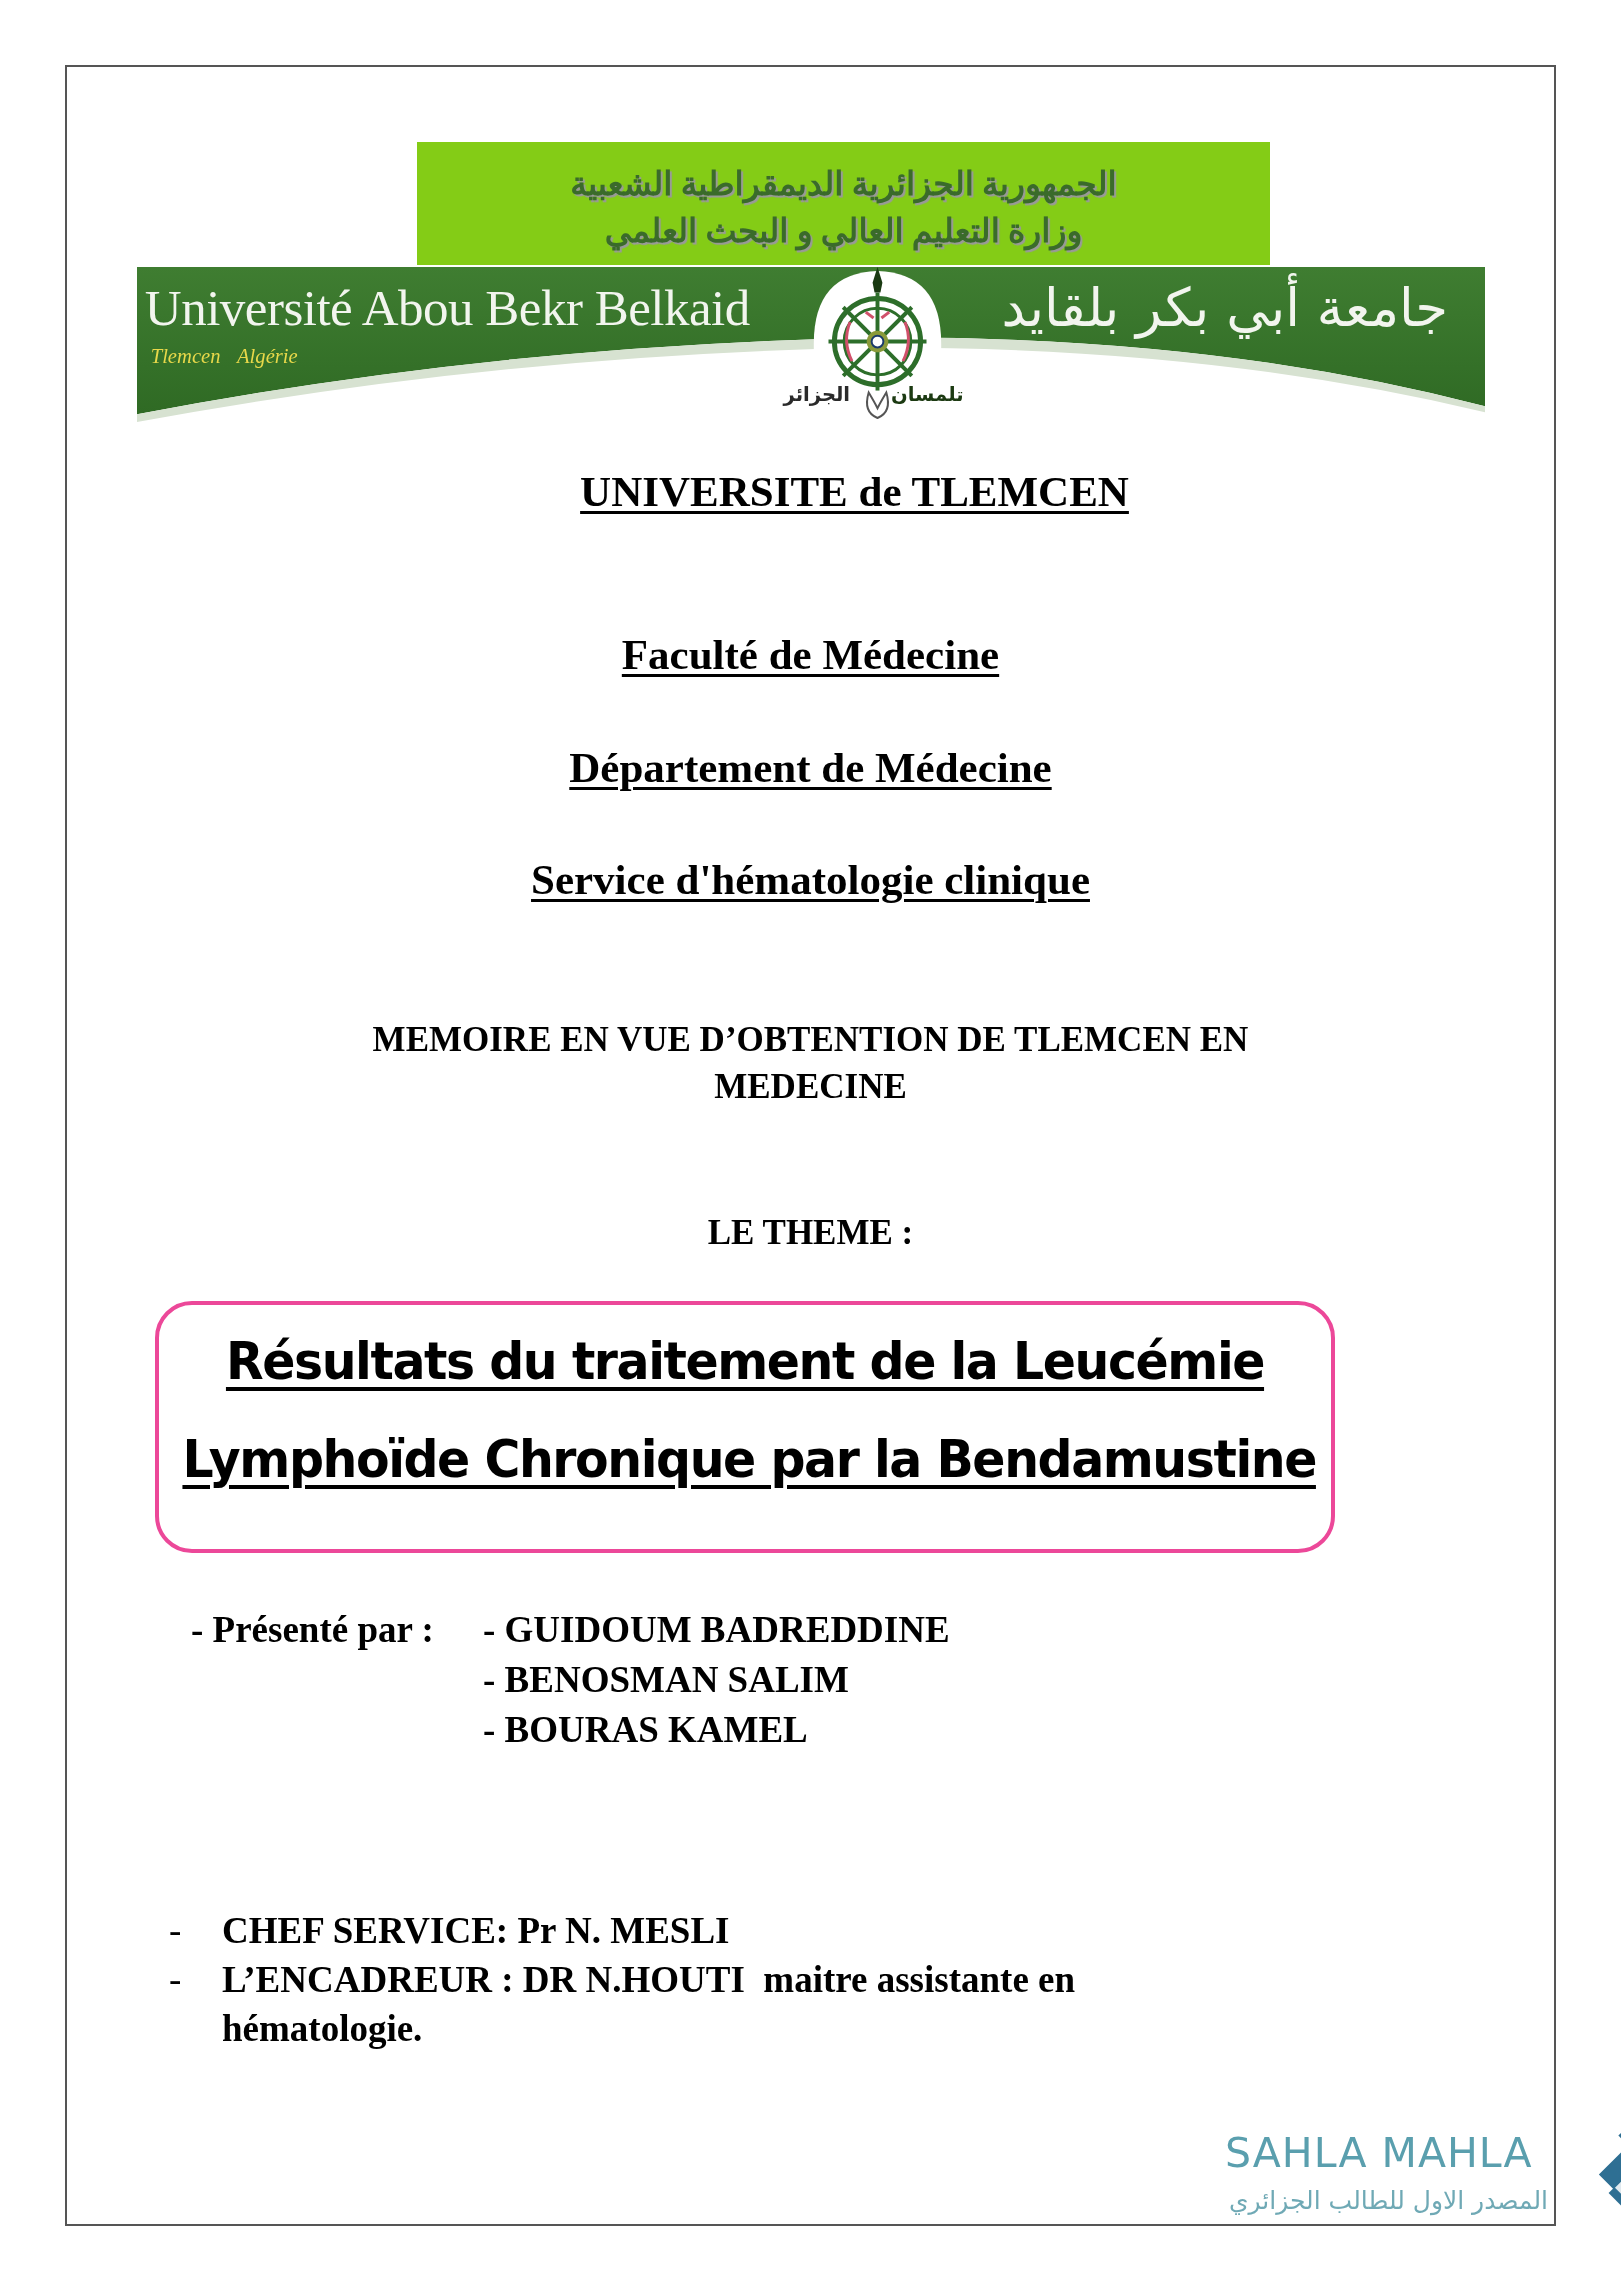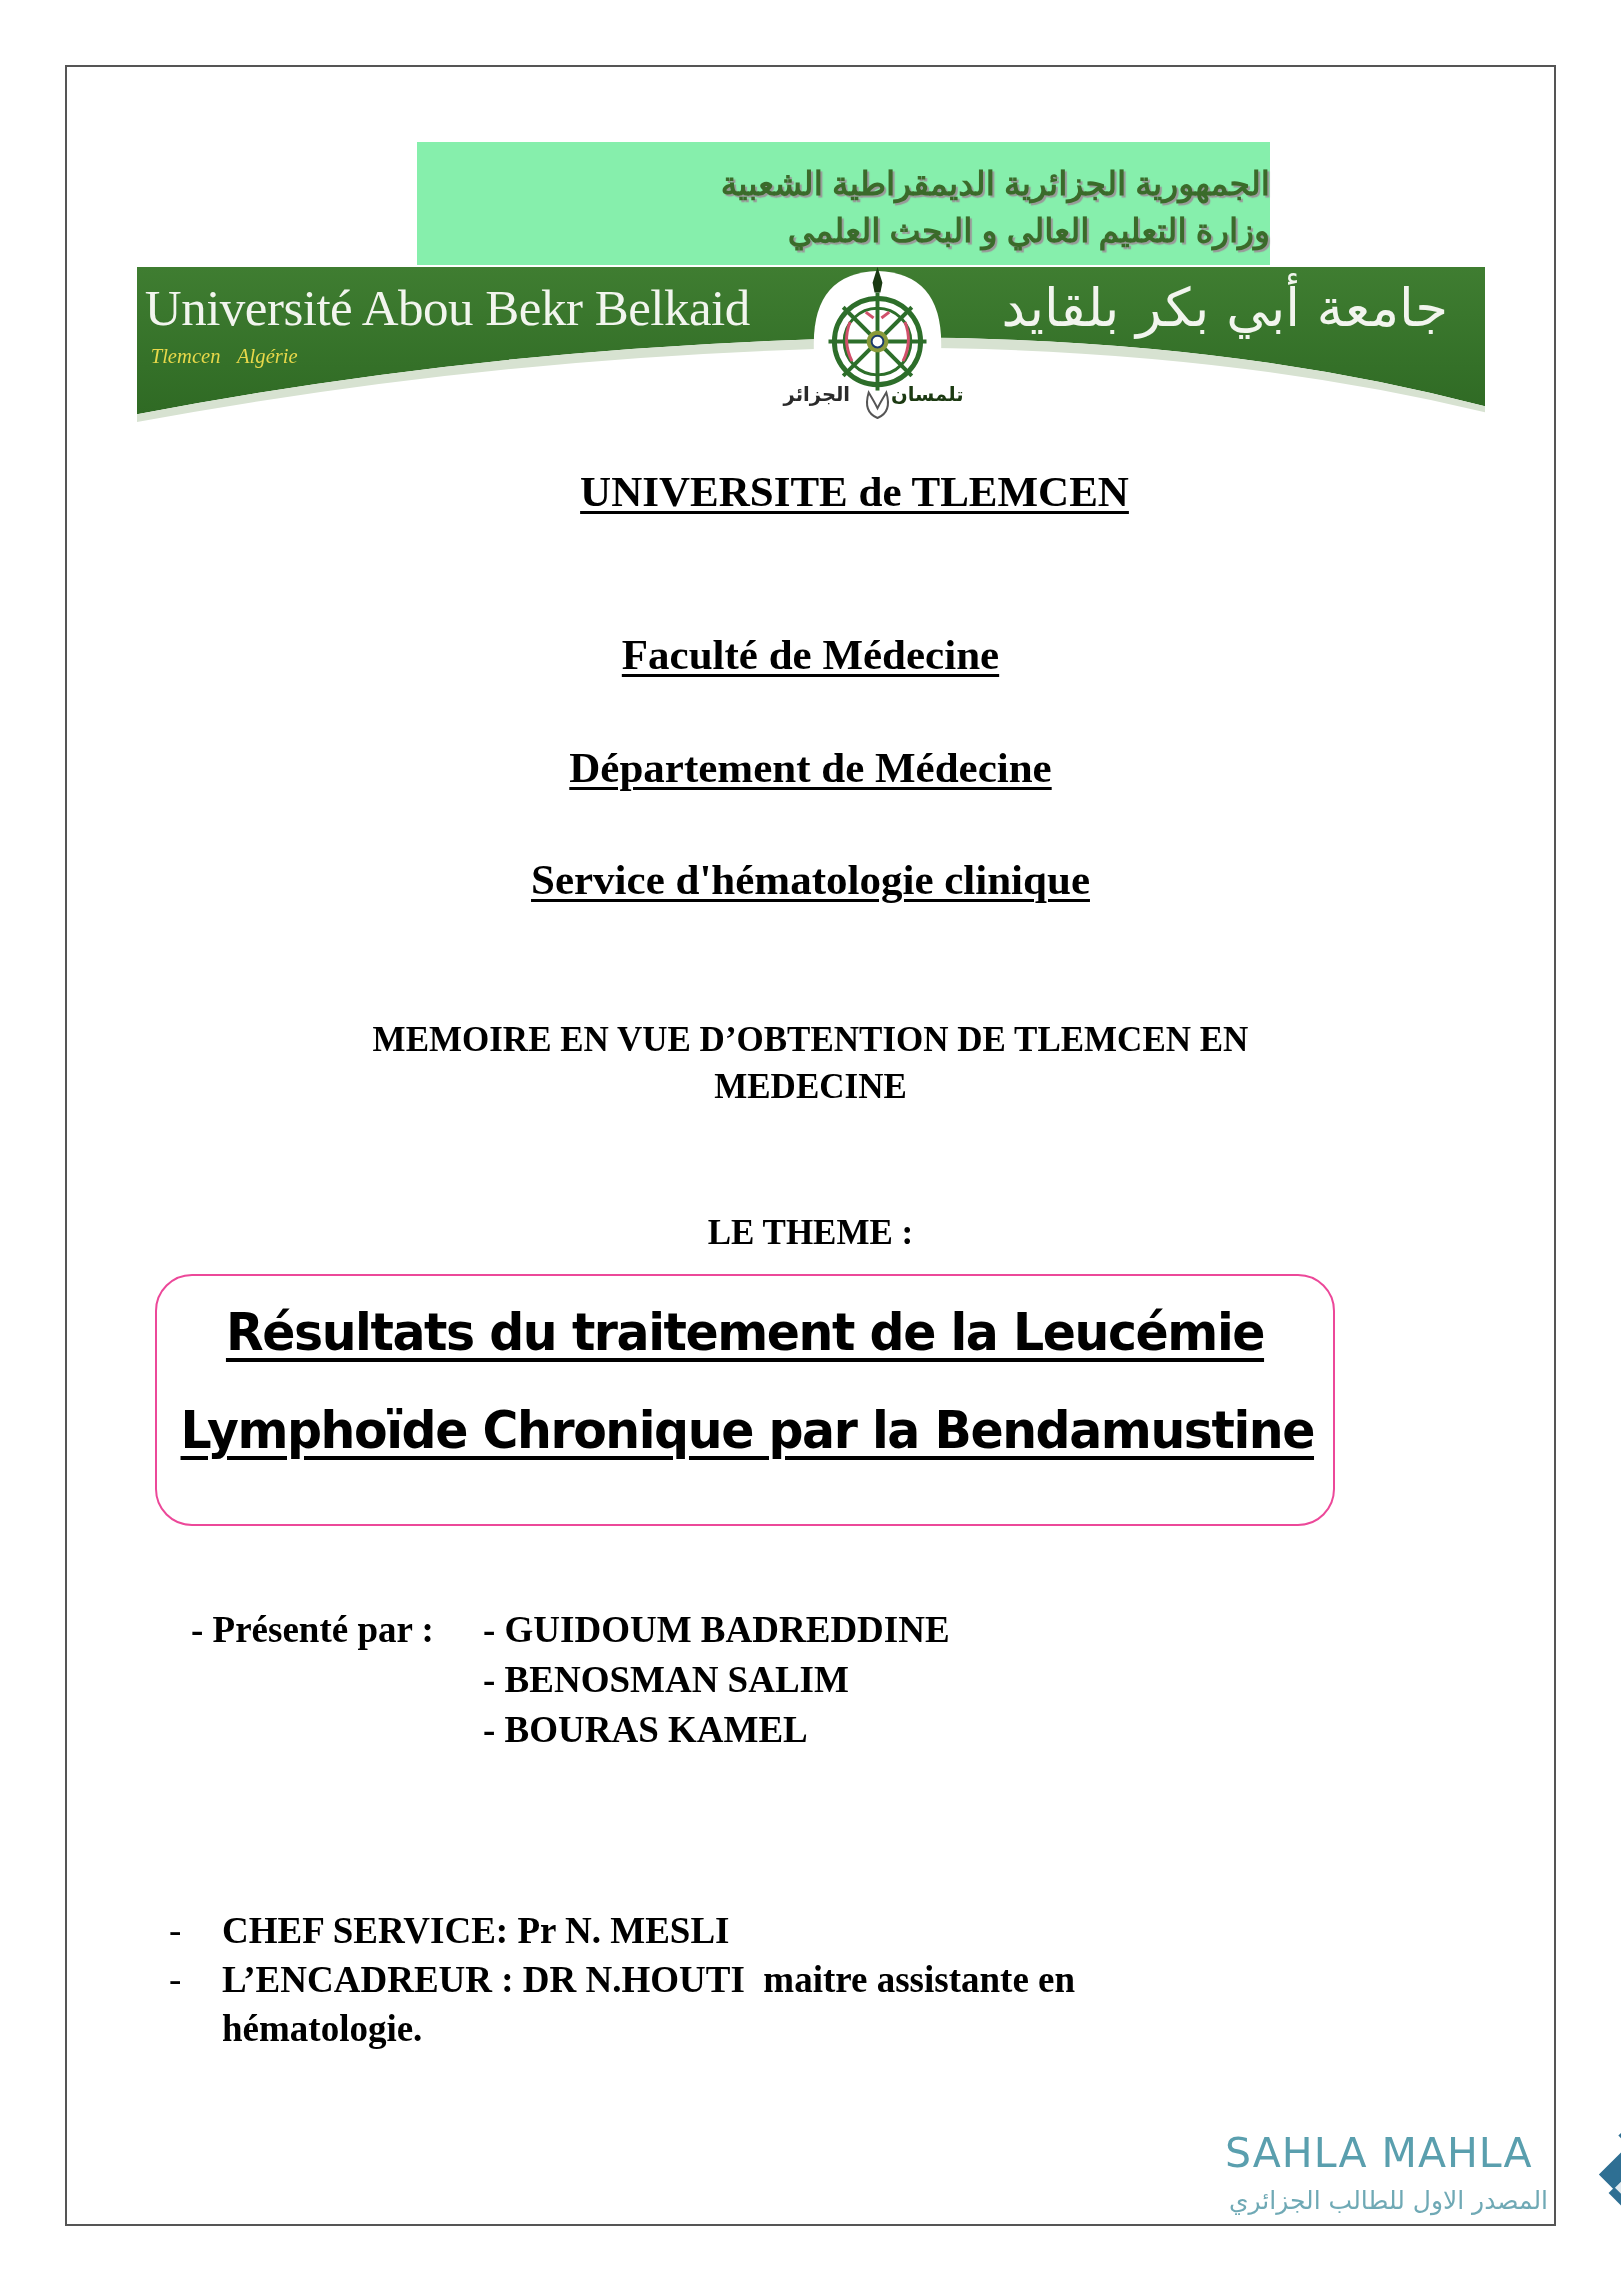--- a/index.html
+++ b/index.html
@@ -24,23 +24,24 @@
     border: 2px solid #555;
     box-sizing: border-box;
   }
   
   .arabic-header {
     position: absolute;
     left: 417px;
     top: 142px;
     width: 853px;
     height: 123px;
-    background: #86efac;
+    background: #84cc16;
+    text-align: center;
     direction: rtl;
-    font-family: Liberation Sans, sans-serif;
+    font-family: Liberation Serif, serif;
     font-weight: bold;
     color: #3a6b2a;
     text-shadow: 2px 2px 1px #999;
   }
   .arabic-header .line1 {
     position: absolute;
     top: 21.6px;
     left: 0; right: 0;
     font-size: 33px;
     letter-spacing: 2px;
@@ -133,24 +134,24 @@
     text-align: center;
     font-weight: bold;
     font-size: 35px;
     line-height: 47px;
   }
 
   
   .theme-box {
     position: absolute;
     left: 155px;
-    top: 1274px;
+    top: 1301px;
     width: 1180px;
     height: 252px;
-    border: 2px solid #ec4899;
+    border: 4px solid #ec4899;
     border-radius: 37px;
     box-sizing: border-box;
   }
   .theme-line {
     position: absolute;
     left: 0;
     width: 100%;
     text-align: center;
     font-family: "DejaVu Sans", sans-serif;
     font-weight: bold;

